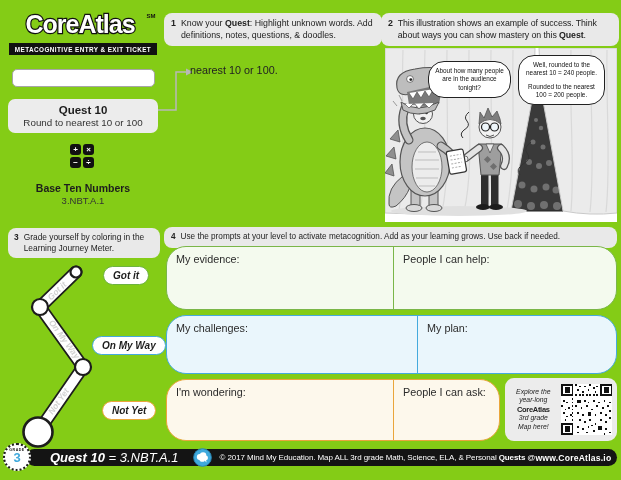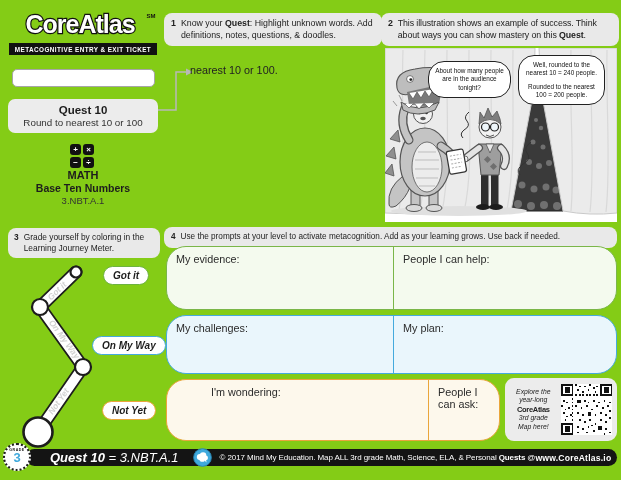--- a/index.html
+++ b/index.html
@@ -128,21 +128,20 @@
     <div class="qt">Quest 10</div>
     <div class="qs">Round to nearest 10 or 100</div>
   </div>
 
   <div class="abs math-icon">
     <div class="math-tile">+</div>
     <div class="math-tile">×</div>
     <div class="math-tile">−</div>
     <div class="math-tile">÷</div>
   </div>
-  <div class="abs subject">MATH</div>
   <div class="abs topic">Base Ten Numbers</div>
   <div class="abs standard">3.NBT.A.1</div>
 
   <div class="abs pill pill1">
     <span class="num">1</span>
     <span><span>Know your </span><b>Quest</b><span>: Highlight unknown words. Add definitions, notes, questions, &amp; doodles.</span></span>
   </div>
 
   <svg class="abs connector" width="46" height="56" viewBox="0 0 46 56">
     <path d="M8,48 L26,48 L26,10 L36,10" fill="none" stroke="#b8b8b8" stroke-width="1.5"></path>
@@ -306,25 +305,25 @@
 
   <div class="abs pill pill4">
     <span class="num">4</span>
     <span>Use the prompts at your level to activate metacognition. Add as your learning grows. Use back if needed.</span>
   </div>
 
   <div class="pbox pbox0" style="border-color: rgb(122, 182, 72); background-color: rgb(244, 250, 238);">
     <div class="cell left">My evidence:</div>
     <div class="cell right" style="border-color: rgb(122, 182, 72);">People I can help:</div>
   </div>
-  <div class="pbox pbox1" style="border-color: rgb(69, 170, 221); background-color: rgb(234, 246, 252);">
+  <div class="pbox pbox1" style="border-color: rgb(69, 170, 221); background-color: rgb(234, 246, 252); gap: 24px;">
     <div class="cell left">My challenges:</div>
     <div class="cell right" style="border-color: rgb(69, 170, 221);">My plan:</div>
   </div>
-  <div class="pbox pbox2" style="border-color: rgb(234, 166, 60); background-color: rgb(253, 248, 236); padding-left: 35px;">
+  <div class="pbox pbox2" style="border-color: rgb(234, 166, 60); background-color: rgb(253, 248, 236);">
     <div class="cell left">I'm wondering:</div>
     <div class="cell right" style="border-color: rgb(234, 166, 60);">People I can ask:</div>
   </div>
 
   <div class="abs qr-panel">
     <div class="qr-text">
       <div>Explore the</div>
       <div>year-long</div>
       <div class="mini-logo">CoreAtlas</div>
       <div>3rd grade</div>

